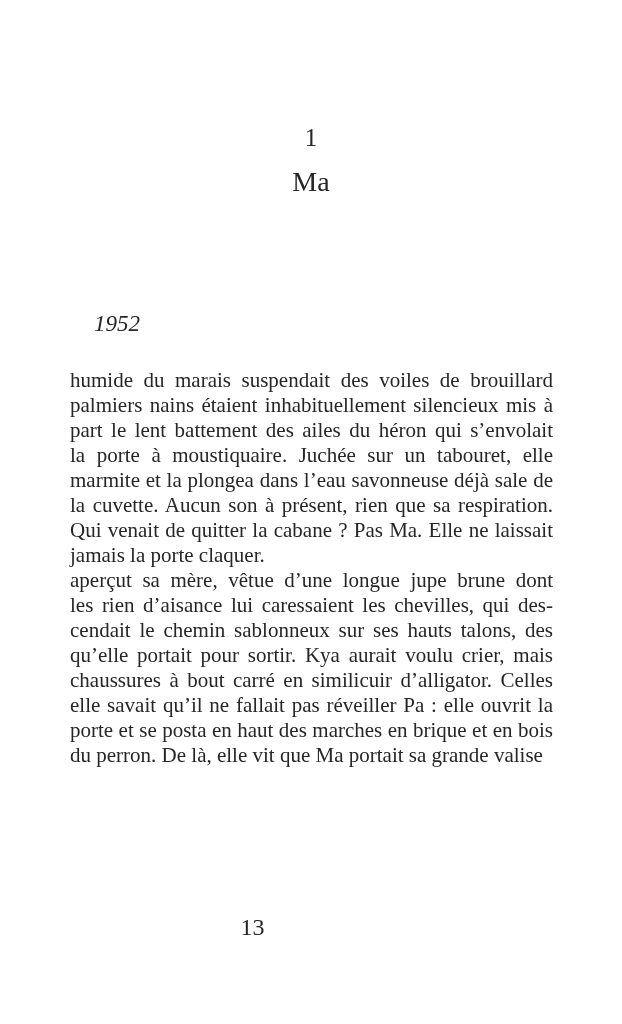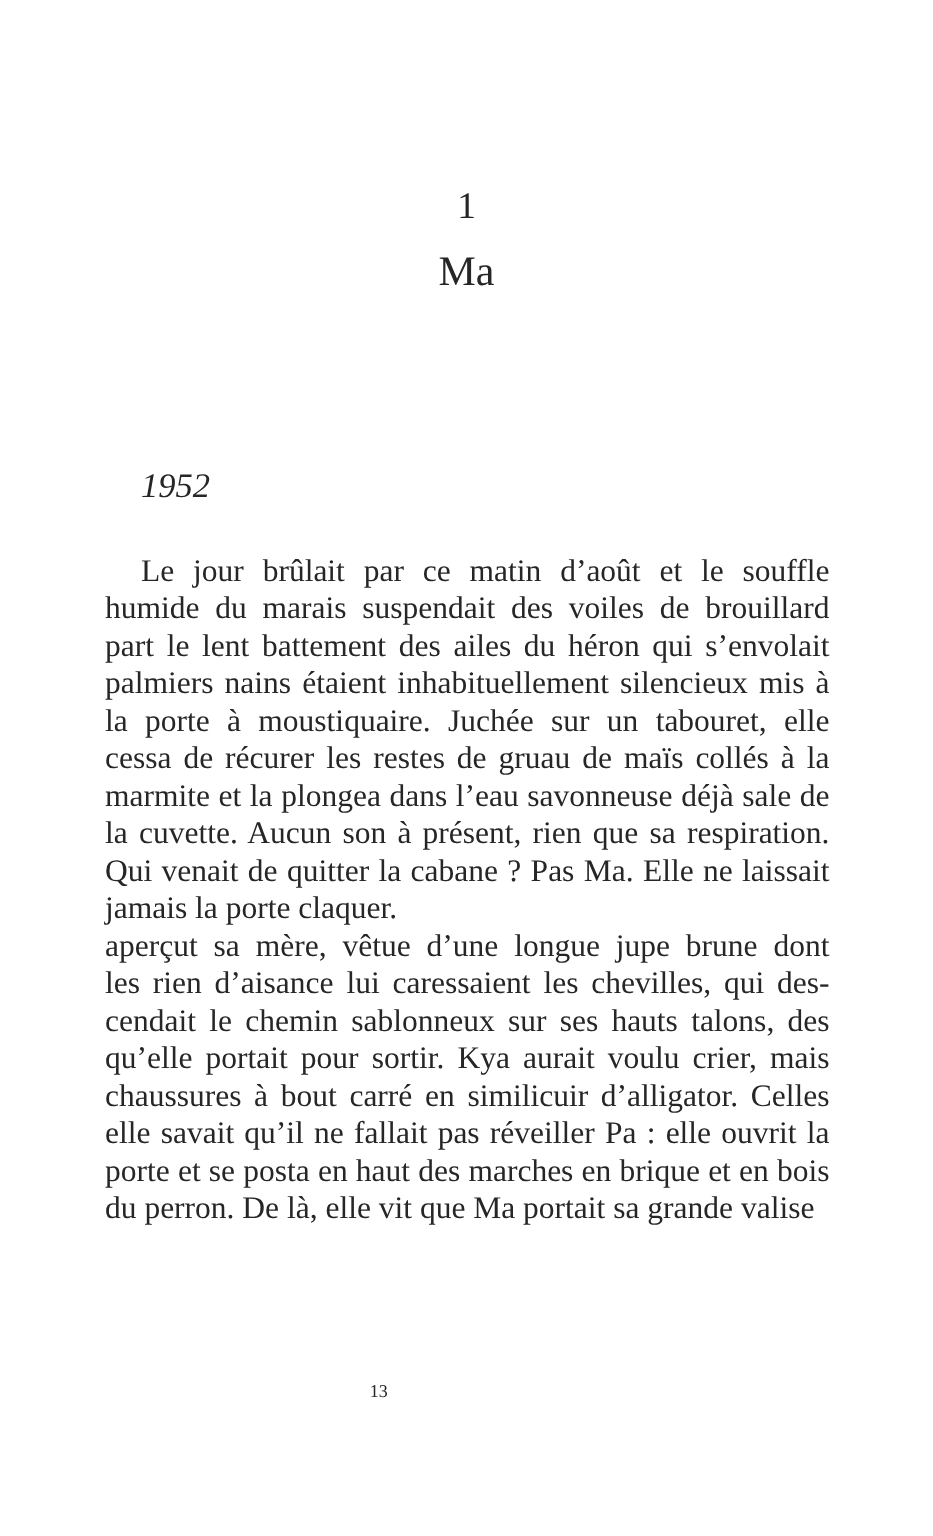--- a/index.html
+++ b/index.html
@@ -68,39 +68,37 @@
   }
   .line.last {
     text-align-last: left;
   }
   .page-number {
     position: absolute;
     top: 915px;
     left: 0;
     width: 505px;
     text-align: center;
-    font-size: 12px;
+    font-size: 24px;
     line-height: 24px;
   }
 </style>
 </head>
 <body style="background: rgb(255, 255, 255); color: rgb(38, 38, 38);">
 
 <div class="book-page">
   <div class="chapter-number">1</div>
   <div class="chapter-title">Ma</div>
   <div class="year-heading">1952</div>
   <div class="body-text">
       <div class="paragraph">
-        <div class="line first">Le jour brûlait par ce matin d’août et le souffle</div>
         <div class="line">humide du marais suspendait des voiles de brouillard</div>
+        <div class="line">palmiers nains étaient inhabituellement silencieux mis à</div>
         <div class="line">part le lent battement des ailes du héron qui s’envolait</div>
-        <div class="line">palmiers nains étaient inhabituellement silencieux mis à</div>
         <div class="line">la porte à moustiquaire. Juchée sur un tabouret, elle</div>
-        <div class="line">cessa de récurer les restes de gruau de maïs collés à la</div>
         <div class="line">marmite et la plongea dans l’eau savonneuse déjà sale de</div>
         <div class="line">la cuvette. Aucun son à présent, rien que sa respiration.</div>
         <div class="line">Qui venait de quitter la cabane ? Pas Ma. Elle ne laissait</div>
         <div class="line last">jamais la porte claquer.</div>
       </div>
       <div class="paragraph">
         <div class="line">aperçut sa mère, vêtue d’une longue jupe brune dont</div>
         <div class="line">les rien d’aisance lui caressaient les chevilles, qui des-</div>
         <div class="line">cendait le chemin sablonneux sur ses hauts talons, des</div>
         <div class="line">qu’elle portait pour sortir. Kya aurait voulu crier, mais</div>

